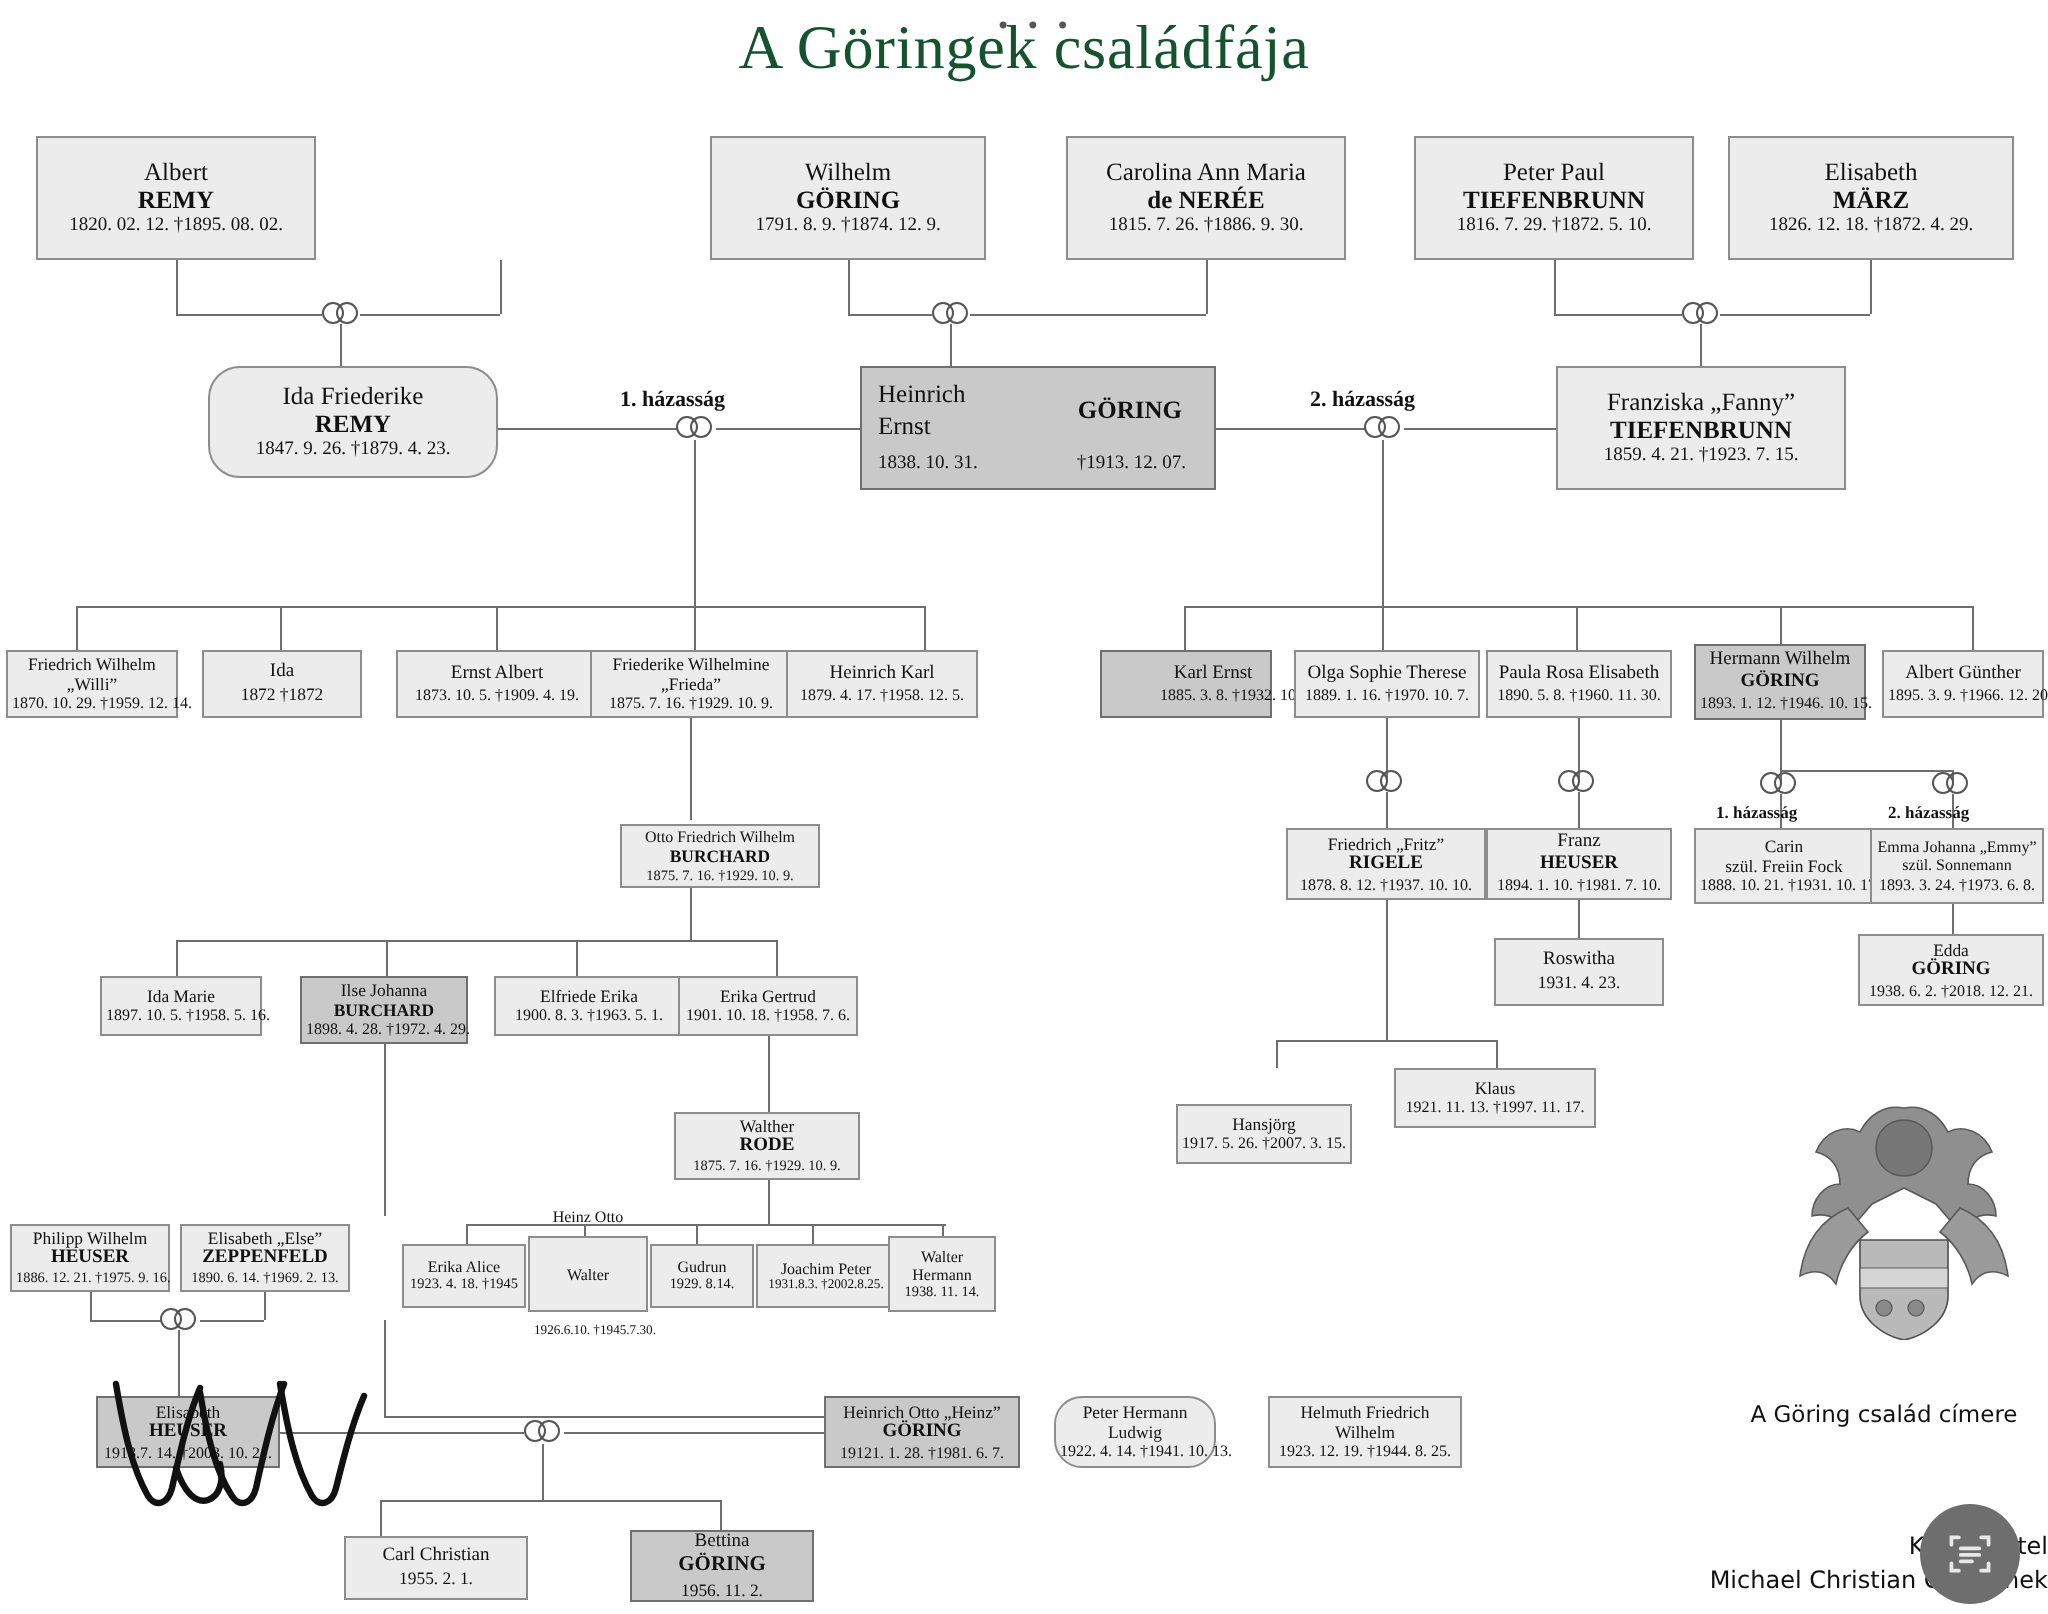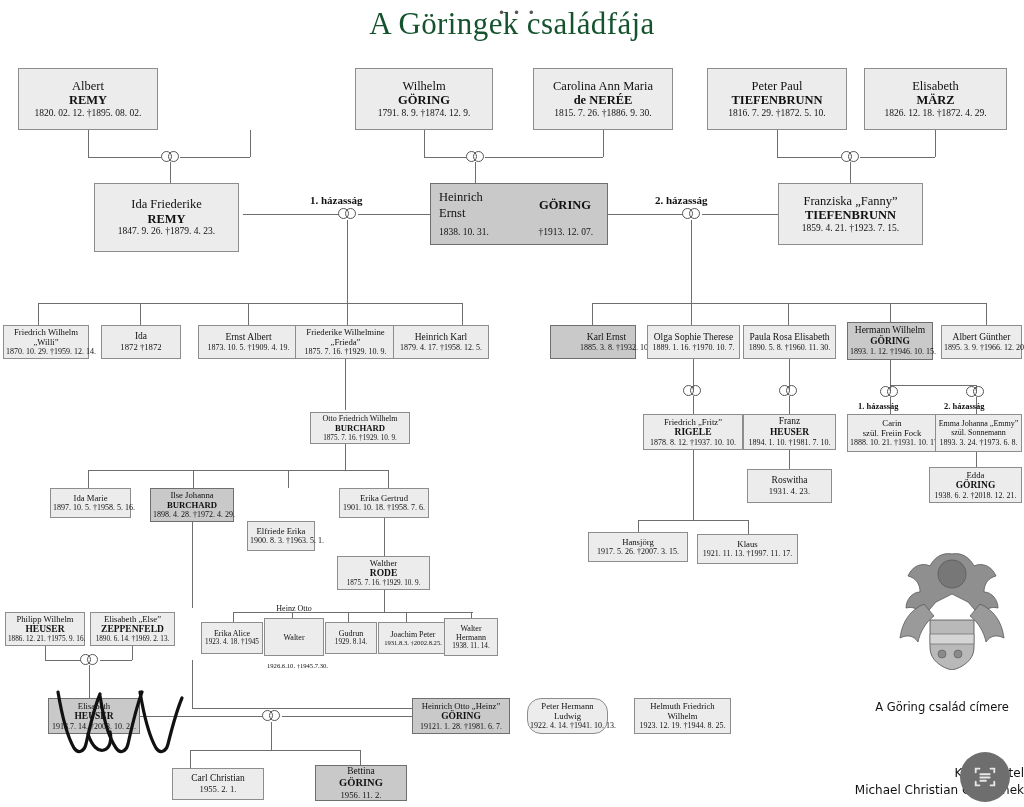--- a/index.html
+++ b/index.html
@@ -215,21 +215,21 @@
   <div class="rings" style="left:466px; top:151px;"></div>
   <div class="vl" style="left:475px; top:162px; height:21px;"></div>
 
   <div class="vl" style="left:777px; top:130px; height:27px;"></div>
   <div class="vl" style="left:935px; top:130px; height:27px;"></div>
   <div class="hl" style="left:777px; top:157px; width:64px;"></div>
   <div class="hl" style="left:860px; top:157px; width:75px;"></div>
   <div class="rings" style="left:841px; top:151px;"></div>
   <div class="vl" style="left:850px; top:162px; height:21px;"></div>
 
-  <div class="node s13" style="left:94px; top:183px; width:145px; height:69px;">
+  <div class="node s13" style="left:104px; top:183px; width:145px; height:56px;border-radius:16px;">
     <span class="ln">Ida Friederike</span>
     <span class="ln bold">REMY</span>
     <span class="ln dates s10">1847. 9. 26. †1879. 4. 23.</span>
   </div>
 
   <div class="node shaded s13" style="left:430px; top:183px; width:178px; height:62px; align-items:stretch; padding:6px 8px; justify-content:space-between;">
     <div style="display:flex; justify-content:space-between; align-items:flex-start; width:100%;">
       <span style="text-align:left; line-height:1.25;">
         <span style="display:block;">Heinrich</span>
         <span style="display:block;">Ernst</span>
@@ -336,21 +336,21 @@
 
   <div class="node s9" style="left:50px;  top:488px; width:81px; height:30px;">
     <span class="ln">Ida Marie</span>
     <span class="ln dates s8">1897. 10. 5. †1958. 5. 16.</span>
   </div>
   <div class="node shaded s9" style="left:150px; top:488px; width:84px; height:34px;">
     <span class="ln">Ilse Johanna</span>
     <span class="ln bold s9">BURCHARD</span>
     <span class="ln dates s8">1898. 4. 28. †1972. 4. 29.</span>
   </div>
-  <div class="node s9" style="left:247px; top:488px; width:68px; height:30px;margin-top:33px;">
+  <div class="node s9" style="left:247px; top:488px; width:95px; height:30px;">
     <span class="ln">Elfriede Erika</span>
     <span class="ln dates s8">1900. 8. 3. †1963. 5. 1.</span>
   </div>
   <div class="node s9" style="left:339px; top:488px; width:90px; height:30px;">
     <span class="ln">Erika Gertrud</span>
     <span class="ln dates s8">1901. 10. 18. †1958. 7. 6.</span>
   </div>
 
   <div class="vl" style="left:384px; top:518px; height:38px;"></div>
   <div class="node s9" style="left:337px; top:556px; width:93px; height:34px;">
@@ -399,21 +399,21 @@
   <div class="vl" style="left:693px; top:396px; height:18px;"></div>
   <div class="node s9" style="left:643px; top:414px; width:100px; height:36px;">
     <span class="ln">Friedrich „Fritz”</span>
     <span class="ln bold s10">RIGELE</span>
     <span class="ln dates s8">1878. 8. 12. †1937. 10. 10.</span>
   </div>
   <div class="vl" style="left:693px; top:450px; height:70px;"></div>
   <div class="hl" style="left:638px; top:520px; width:110px;"></div>
   <div class="vl" style="left:638px; top:520px; height:14px;"></div>
   <div class="vl" style="left:748px; top:520px; height:14px;"></div>
-  <div class="node s9" style="left:588px; top:532px; width:100px; height:30px;">
+  <div class="node s9" style="left:588px; top:552px; width:88px; height:30px;">
     <span class="ln">Hansjörg</span>
     <span class="ln dates s8">1917. 5. 26. †2007. 3. 15.</span>
   </div>
   <div class="node s9" style="left:697px; top:534px; width:101px; height:30px;">
     <span class="ln">Klaus</span>
     <span class="ln dates s8">1921. 11. 13. †1997. 11. 17.</span>
   </div>
 
   <div class="vl" style="left:789px; top:359px; height:32px;"></div>
   <div class="rings" style="left:779px; top:385px;"></div>

